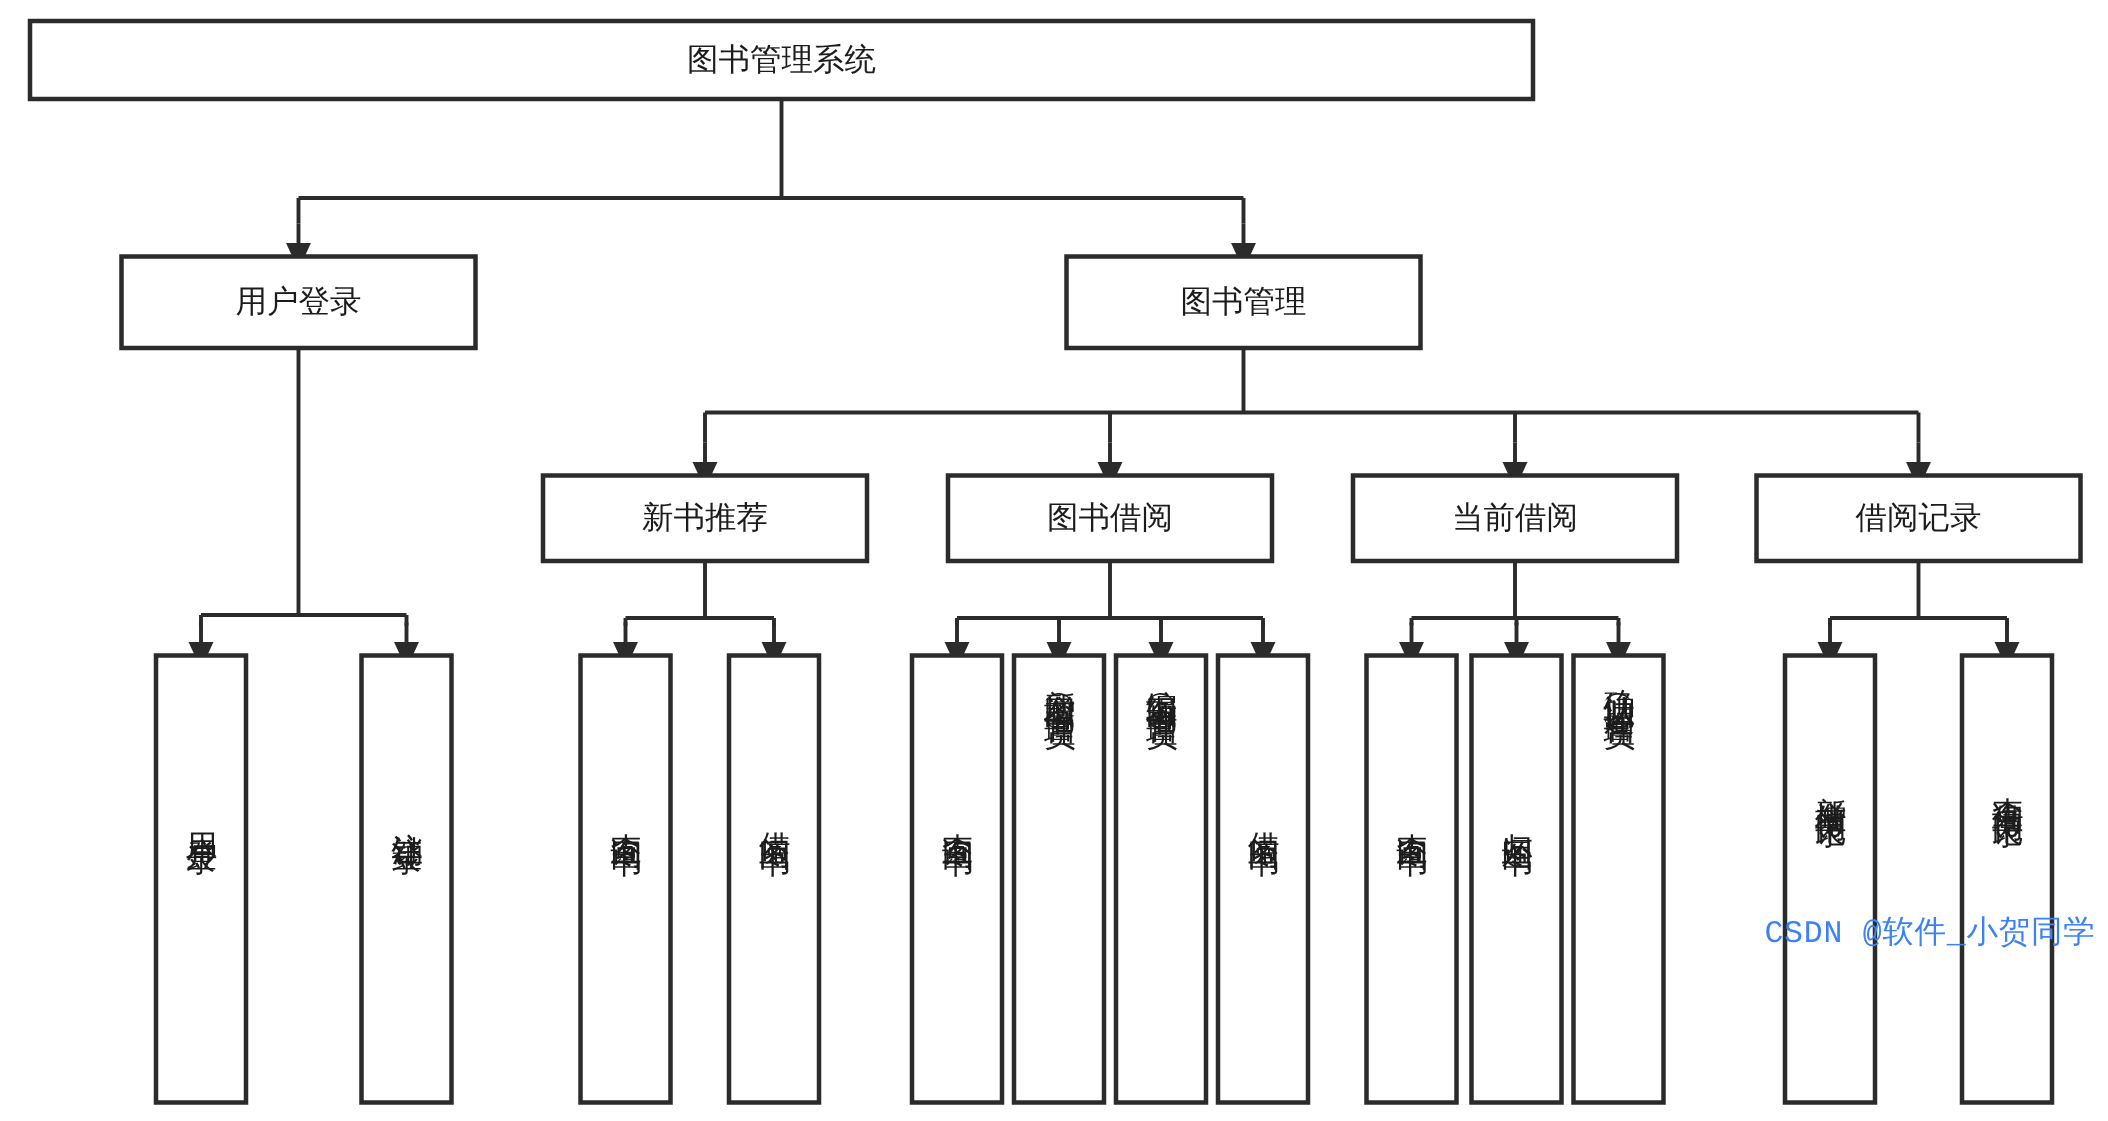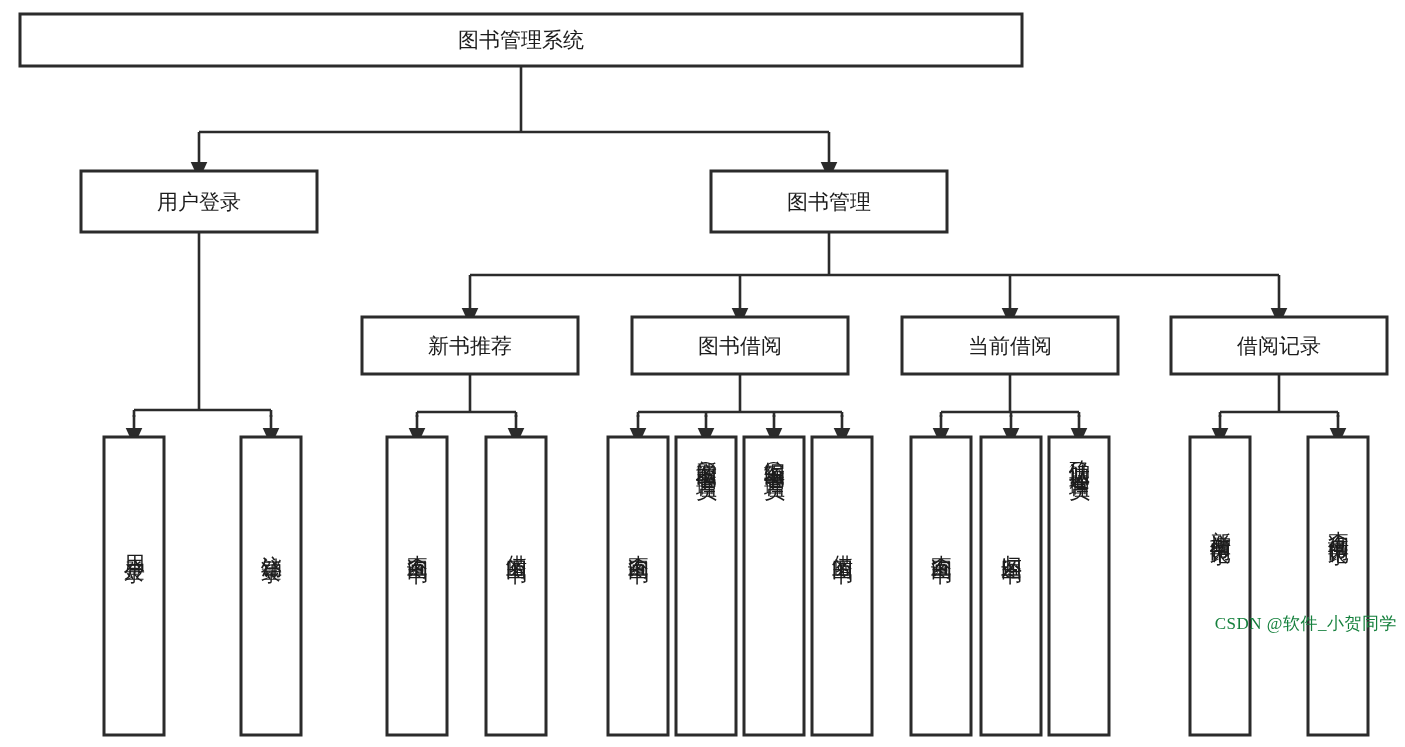--- a/index.html
+++ b/index.html
@@ -61,23 +61,23 @@
     font-size: 21px;
     color: #1c1c1c;
     letter-spacing: 3px;
     line-height: 1;
     white-space: nowrap;
   }
   .watermark {
     position: absolute;
     right: 8px;
     bottom: 5px;
-    font-family: Liberation Serif, serif;
-    font-size: 17px;
-    color: #15803d;
+    font-family: Liberation Mono, monospace;
+    font-size: 21px;
+    color: #3b82f6;
     letter-spacing: 0.5px;
     white-space: nowrap;
   }
 </style>
 </head>
 <body>
 
 <div id="diagram-root">
   <svg class="diagram" viewBox="0 0 1405 747">
     <defs>

